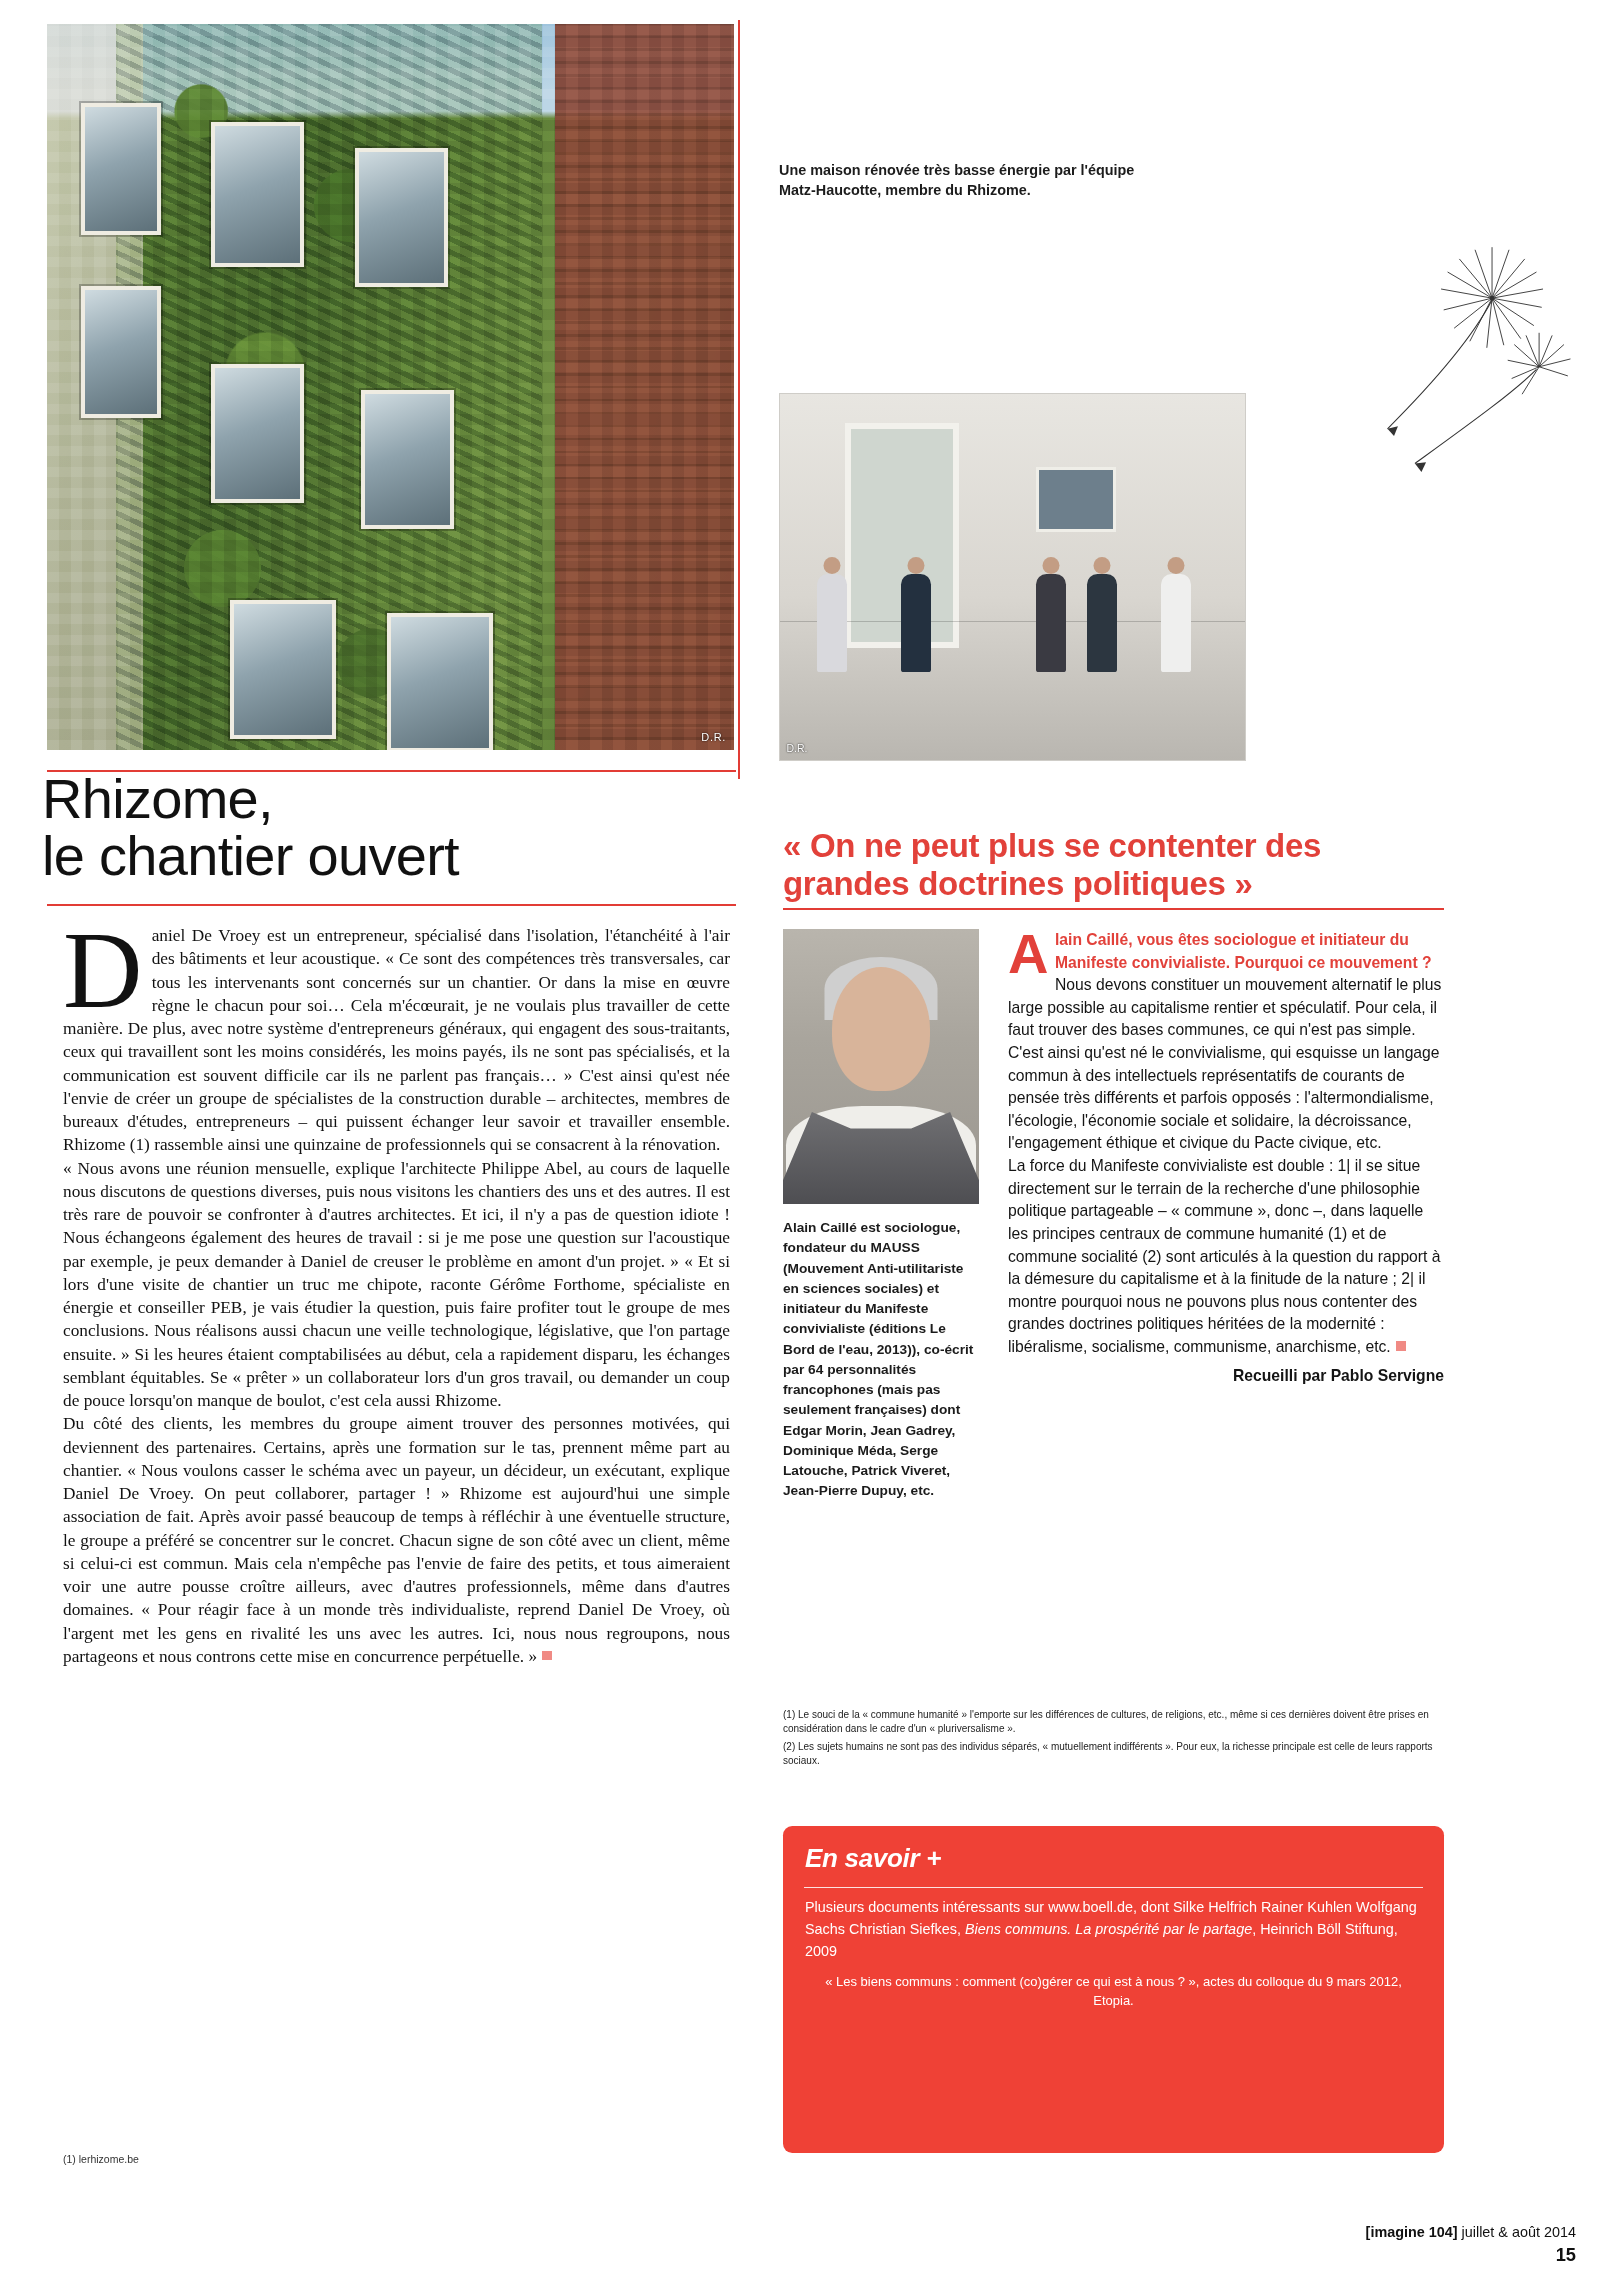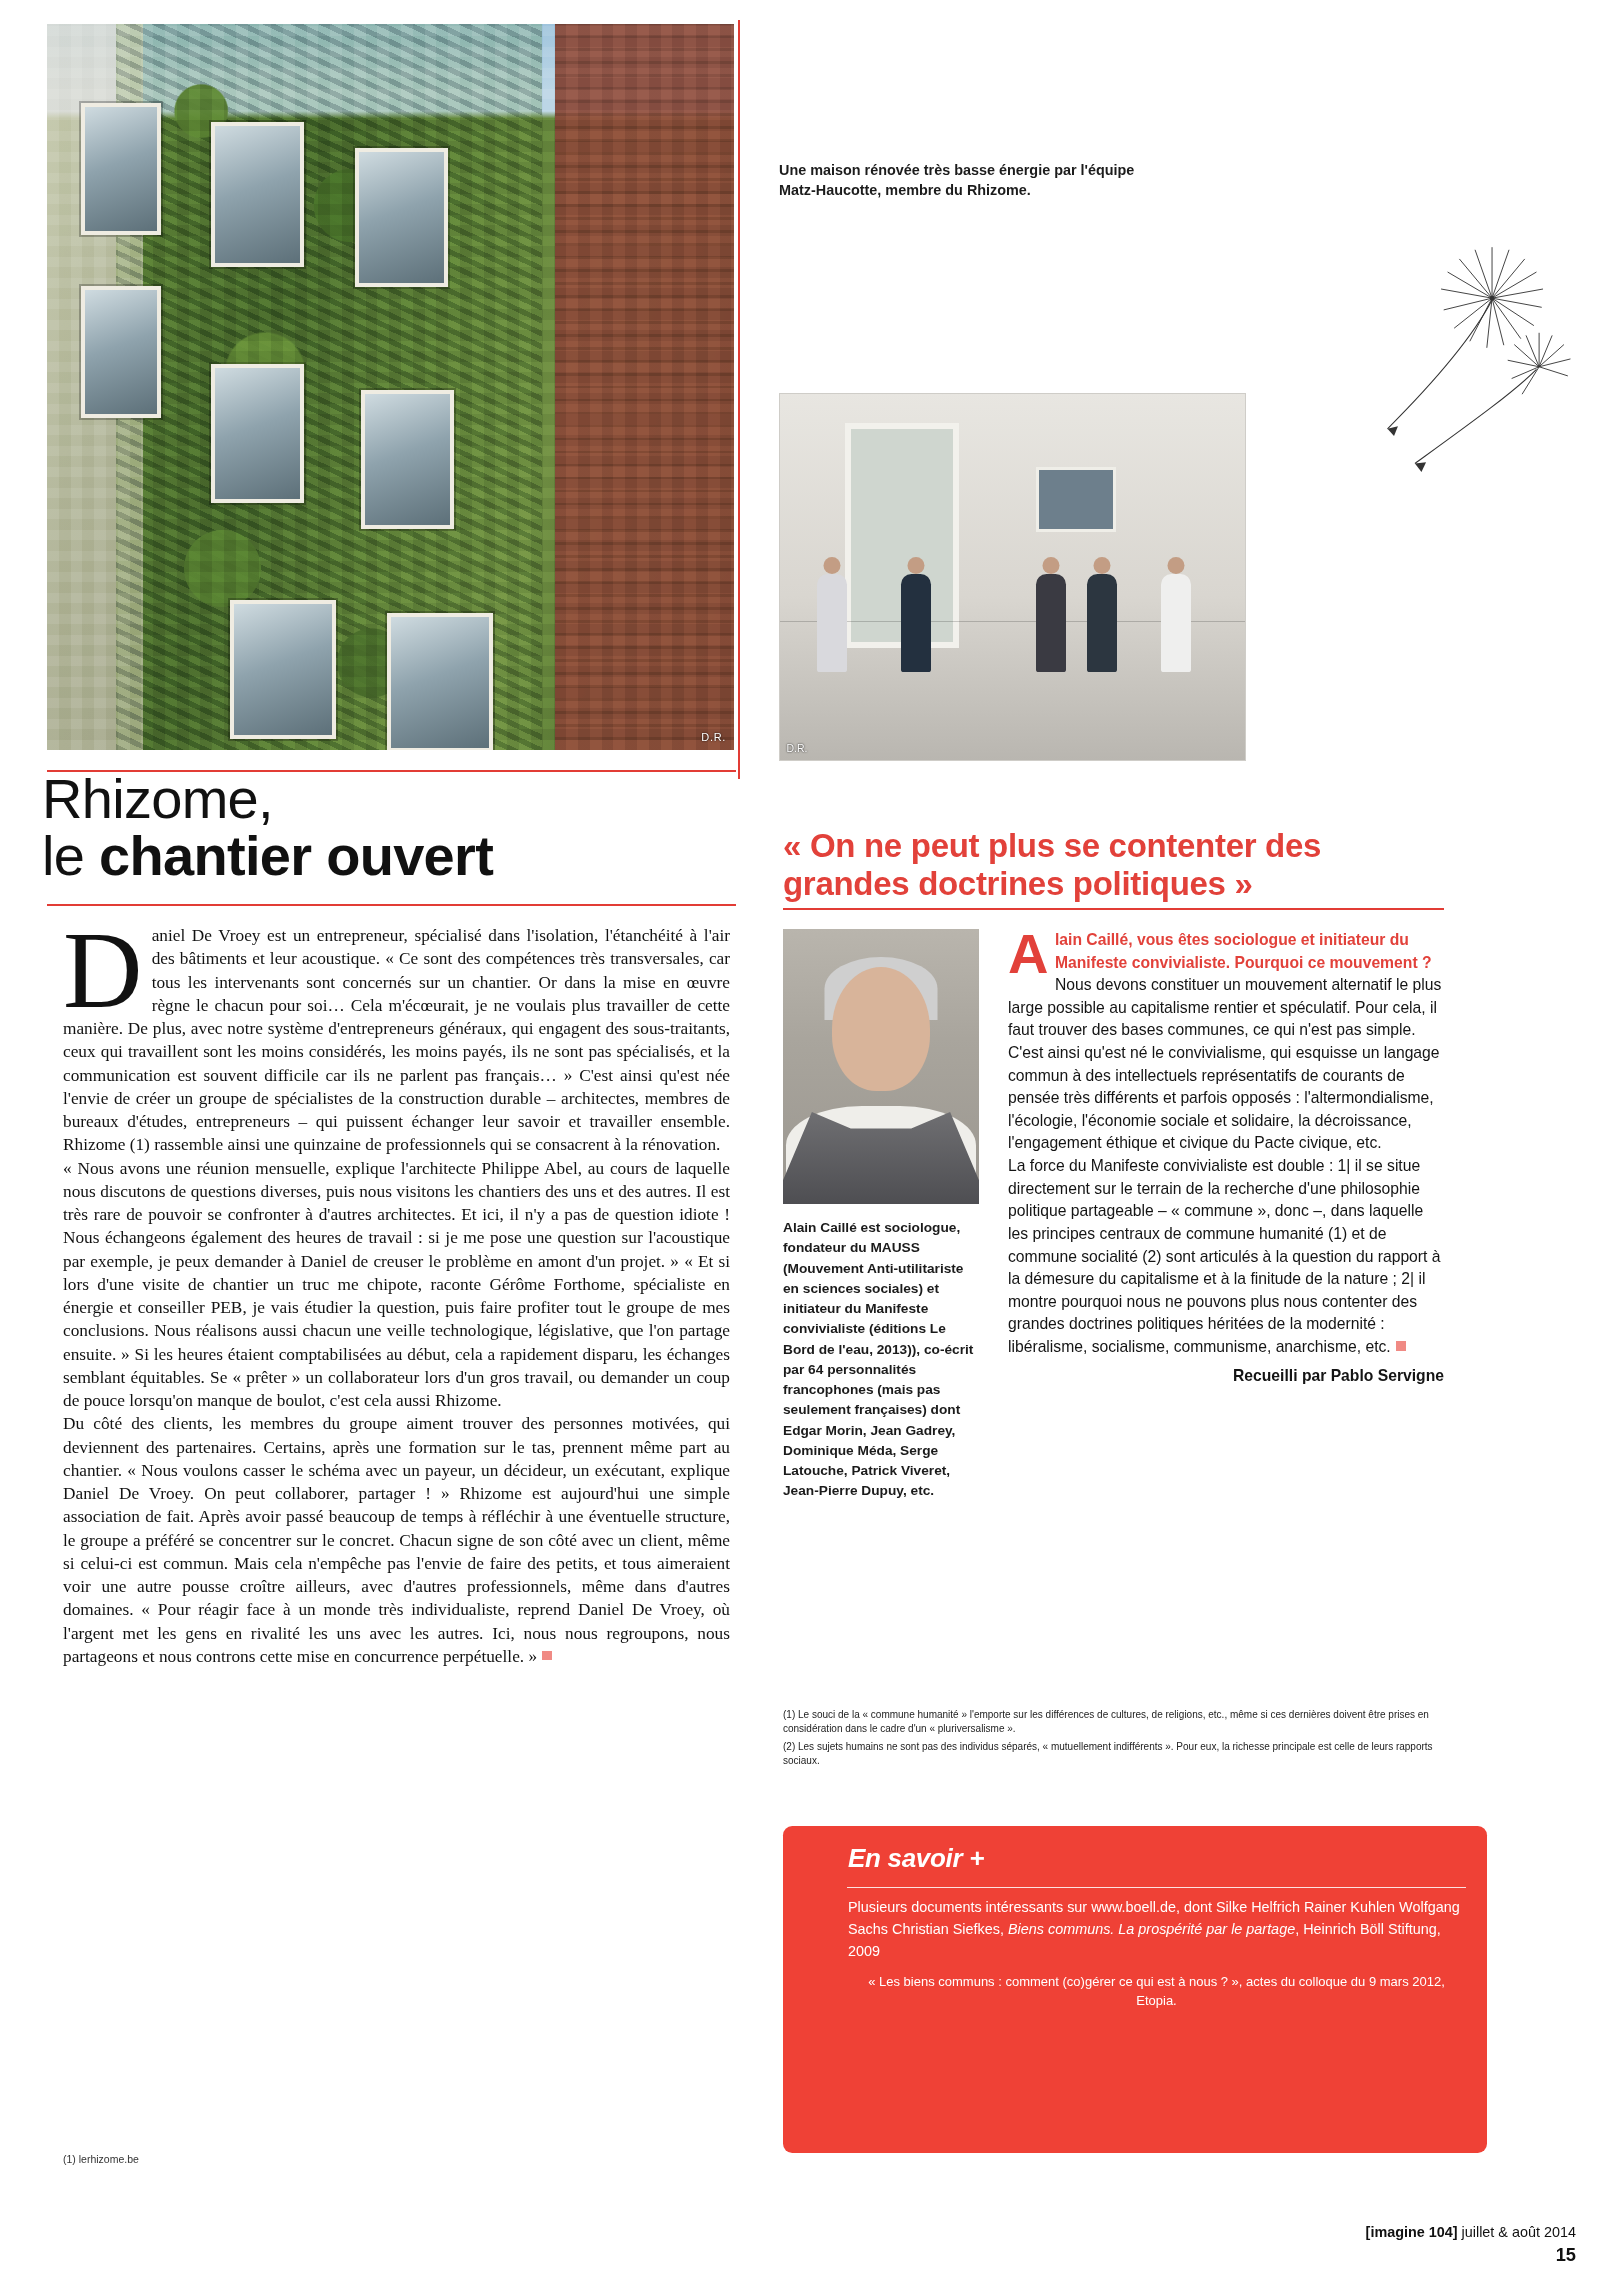--- a/index.html
+++ b/index.html
@@ -74,21 +74,21 @@
   #cap1{left:779px;top:160px;}
   #cap2{left:779px;top:252px;}
 
   
   .dandelion{position:absolute;left:1296px;top:236px;width:281px;height:255px;}
 
   
   .title-block{position:absolute;left:42px;top:772px;width:694px;}
   .title-line1{font-family:"Liberation Sans",sans-serif;font-size:56px;font-weight:400;color:#111;line-height:.98;letter-spacing:-0.7px;}
   .title-line2{font-family:"Liberation Sans",sans-serif;font-size:56px;line-height:1.02;color:#111;letter-spacing:-0.7px;}
-  .title-line2 b{font-weight:bold;margin-top:36px;}
+  .title-line2 b{font-weight:normal;margin-top:36px;}
 
   .rule-vert{position:absolute;left:738px;top:19.6px;width:2px;height:759px;background:#e23c35;}
   .rule-h1{position:absolute;left:47px;top:770px;width:689px;height:2px;background:#e23c35;}
   .rule-h2{position:absolute;left:47px;top:904px;width:689px;height:2px;background:#e23c35;}
 
   
   .body-left{
     position:absolute;left:63px;top:924px;width:667px;
     font-size:17.3px;line-height:1.345;text-align:justify;color:#121212;
   }
@@ -143,21 +143,20 @@
     position:absolute;left:783px;top:1708px;width:661px;
     font-family:"Liberation Sans",sans-serif;font-size:10px;line-height:1.42;color:#232323;
   }
   .notes p{margin:0 0 3.9px 0;}
 
   
   .savoir{
     position:absolute;left:783px;top:1826px;width:661px;height:327px;
     background:#ef4136;border-radius:9.2px;color:#fff;
     font-family:"Liberation Sans",sans-serif;
-    padding-left:43px;
   }
   .savoir h3{margin:0;padding:17px 0 0 22px;font-size:26px;font-style:italic;font-weight:bold;letter-spacing:-0.3px;}
   .savoir .divider{height:1.3px;background:rgba(255,255,255,.85);margin:13px 21px 0 21px;}
   .savoir .links{padding:10.5px 22px 0 22px;font-size:14.4px;line-height:1.5;}
   .savoir .links .row{display:flex;gap:26px;}
   .savoir .links .row span{display:inline-block;}
   .savoir .para{padding:9.2px 22px 0 22px;font-size:14.4px;line-height:1.5;}
   .savoir .para em{font-style:italic;}
   .savoir .para2{padding:9.2px 22px 0 22px;font-size:13px;line-height:1.5;text-align:center;}
 

